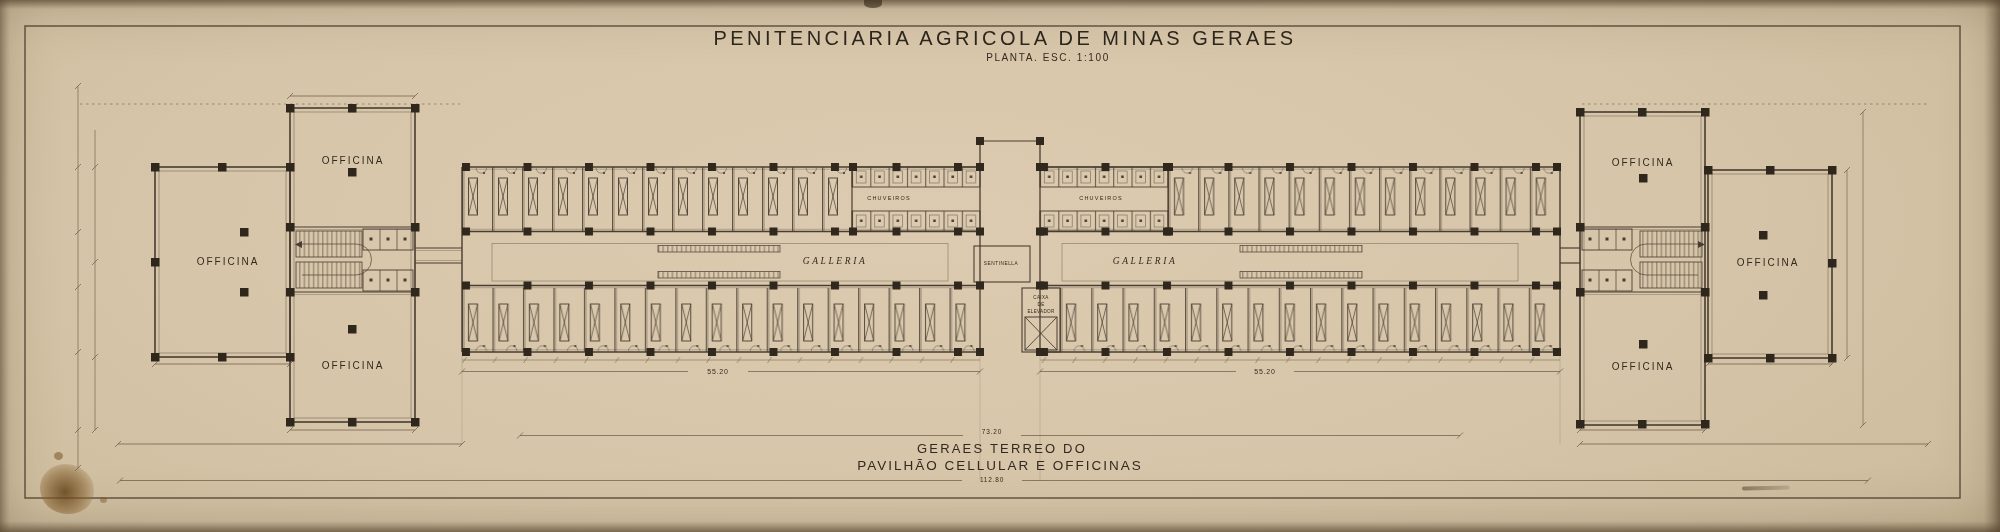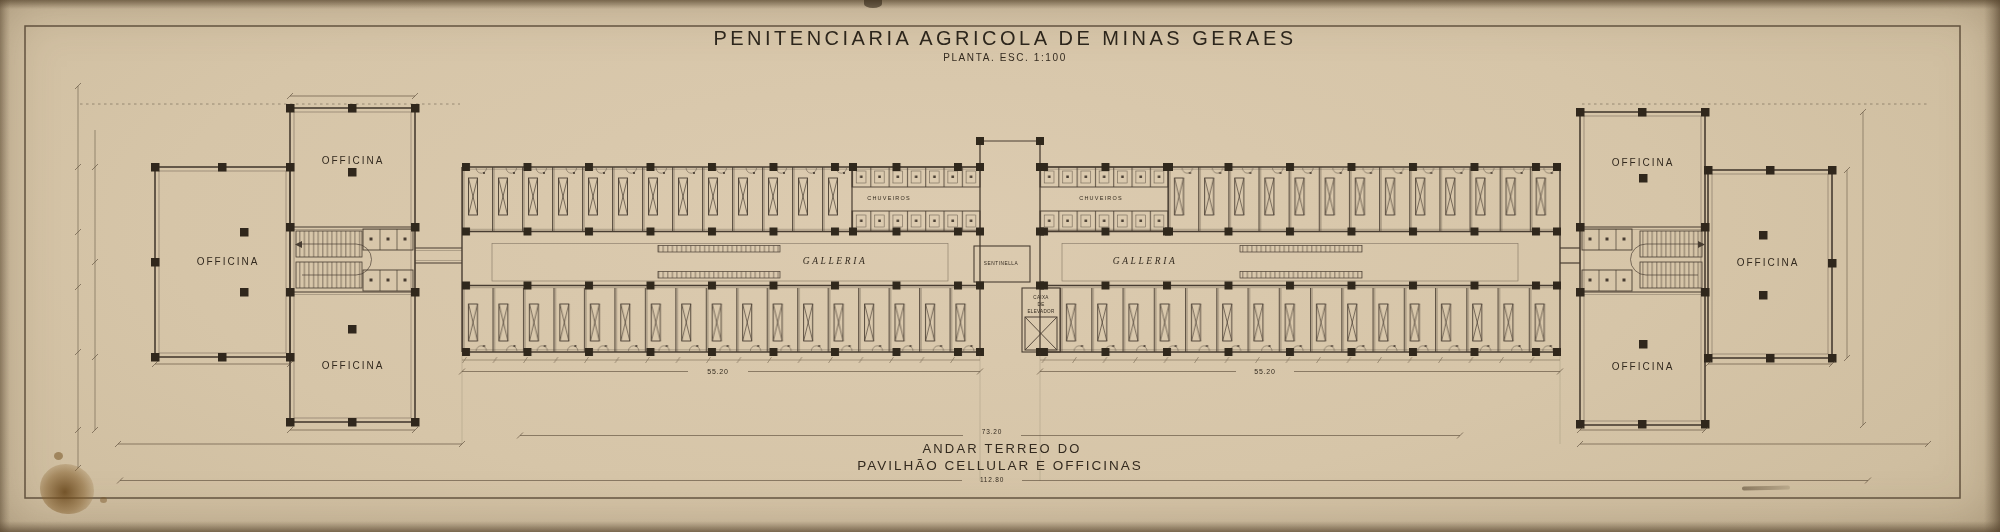--- a/index.html
+++ b/index.html
@@ -16,21 +16,21 @@
   .notch{position:absolute;left:864px;top:0;width:18px;height:8px;background:rgba(48,36,22,.6);border-radius:0 0 50% 50%;}
   .stain-main{position:absolute;left:40px;top:464px;width:54px;height:50px;border-radius:48% 54% 46% 52%;
     background:radial-gradient(circle at 46% 56%, rgba(104,70,26,.88) 0%, rgba(132,95,45,.55) 48%, rgba(150,115,65,.25) 72%, rgba(150,115,65,0) 100%);}
   .stain-a{position:absolute;left:54px;top:452px;width:9px;height:8px;border-radius:50%;background:rgba(120,85,38,.55);}
   .stain-b{position:absolute;left:100px;top:497px;width:7px;height:6px;border-radius:50%;background:rgba(120,85,38,.45);}
   .signature{position:absolute;left:1742px;top:486px;width:48px;height:4px;border-radius:2px;
     background:linear-gradient(90deg,rgba(70,52,32,.5),rgba(70,52,32,.15));transform:rotate(-1deg);}
   svg.plan{position:absolute;left:0;top:0;opacity:.93;}
   .lbl{position:absolute;transform:translate(-50%,-50%);white-space:nowrap;color:#332a1f;line-height:1;}
   .t1{font-size:20px;letter-spacing:3.5px;color:#2d261c;}
-  .t2{font-size:10px;letter-spacing:1.6px;}
+  .t2{font-size:10px;letter-spacing:1.6px;margin-left:43px;}
   .r{font-size:10px;letter-spacing:2px;}
   .g{font-size:9.5px;letter-spacing:2.6px;font-style:italic;font-family:Liberation Serif, serif;}
   .s{font-size:5.5px;letter-spacing:1.2px;}
   .xs{font-size:4.8px;letter-spacing:.5px;}
   .xs2{font-size:4.6px;letter-spacing:.3px;}
   .d{font-size:7px;letter-spacing:.8px;}
   .d2{font-size:6.5px;letter-spacing:.8px;}
   .c1{font-size:13px;letter-spacing:2.2px;}
   .c2{font-size:13.5px;letter-spacing:2px;}
   svg .c{fill:#241c12;stroke:none;}
@@ -404,21 +404,21 @@
 
   <div class="lbl xs2" style="left:1041px;top:298px">CAIXA</div>
   <div class="lbl xs2" style="left:1041px;top:305px">DE</div>
   <div class="lbl xs2" style="left:1041px;top:312px">ELEVADOR</div>
 
   <div class="lbl d" style="left:718px;top:371px">55.20</div>
   <div class="lbl d" style="left:1265px;top:371px">55.20</div>
   <div class="lbl d2" style="left:992px;top:432px">73.20</div>
   <div class="lbl d2" style="left:992px;top:480px">112.80</div>
 
-  <div class="lbl c1" style="left:1002px;top:448px">ANDAR TERREO DO</div>
+  <div class="lbl c1" style="left:1002px;top:448px">GERAES TERREO DO</div>
   <div class="lbl c2" style="left:1000px;top:466px">PAVILHÃO CELLULAR E OFFICINAS</div>
 
   <div class="edge edge-top"></div>
   <div class="edge edge-bottom"></div>
   <div class="edge edge-right"></div>
   <div class="edge edge-left"></div>
   <div class="notch"></div>
   <div class="stain-main"></div>
   <div class="stain-a"></div>
   <div class="stain-b"></div>

